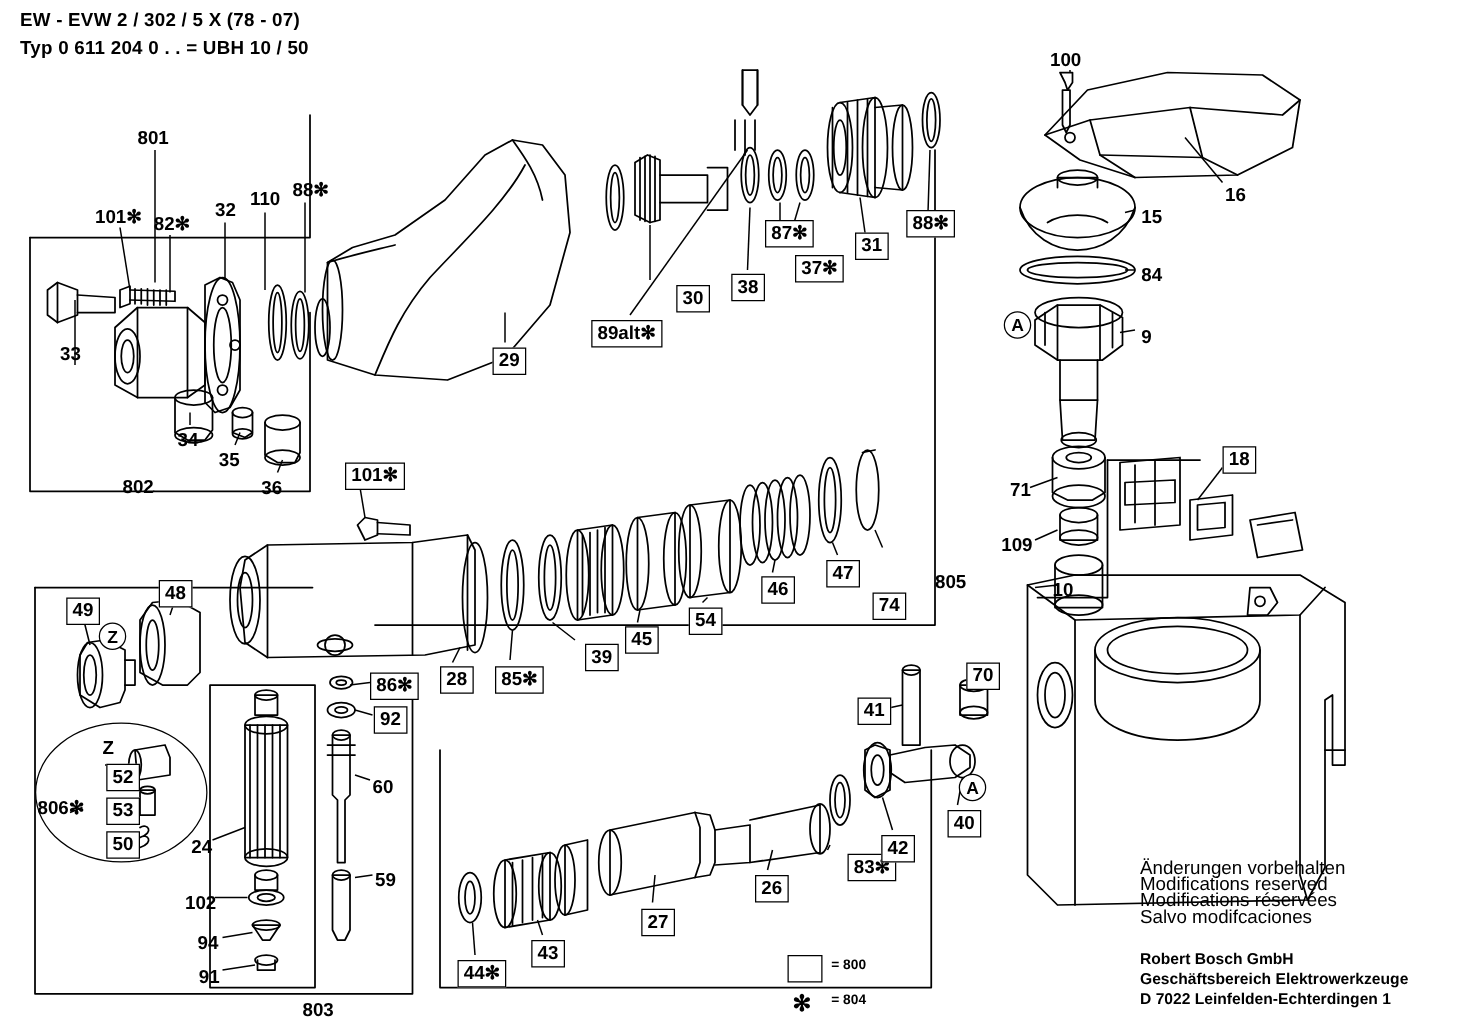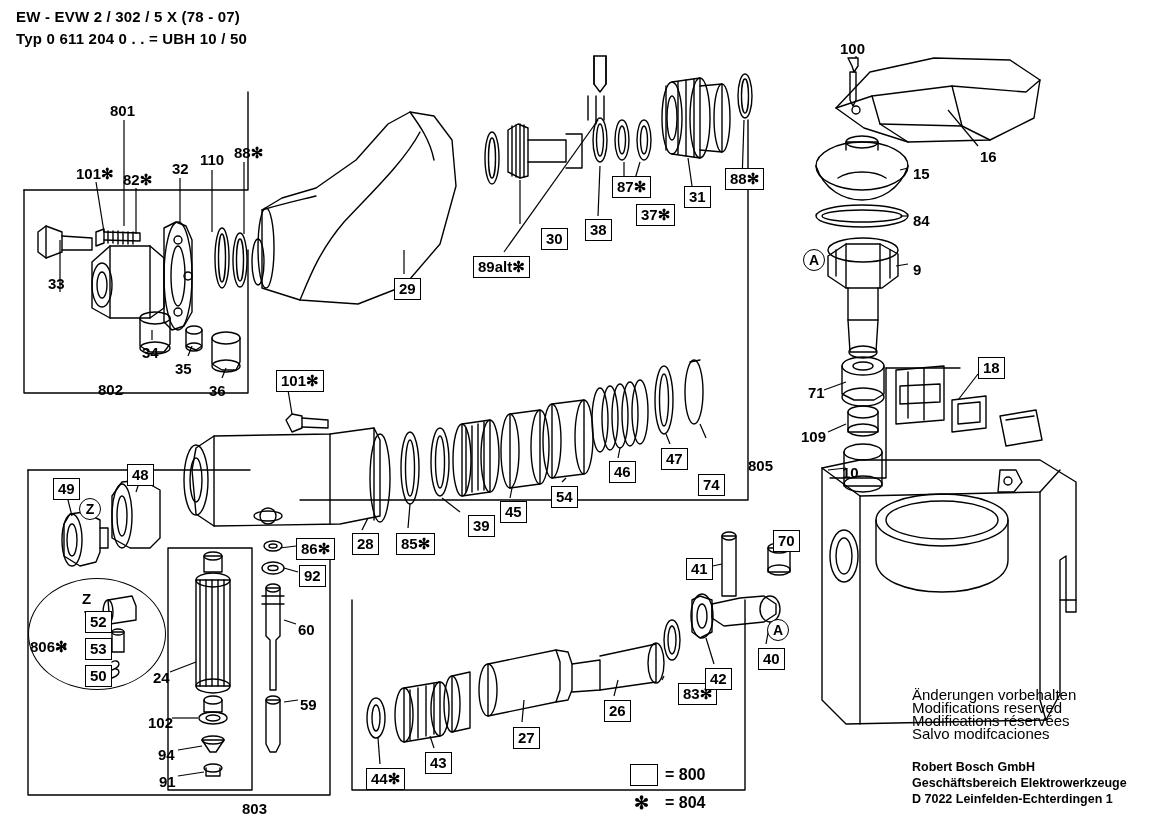--- a/index.html
+++ b/index.html
@@ -54,21 +54,21 @@
     border-radius: 50%;
     width: 20px;
     height: 20px;
     line-height: 20px;
     text-align: center;
     background: #fff;
   }
   .legend {
     position: absolute;
     font-weight: bold;
-    font-size: 16px;
+    font-size: 11px;
     white-space: nowrap;
   }
   .legend-sq {
     position: absolute;
     width: 26px;
     height: 20px;
     border: 1.8px solid #000;
     background: #fff;
   }
   .foot {

